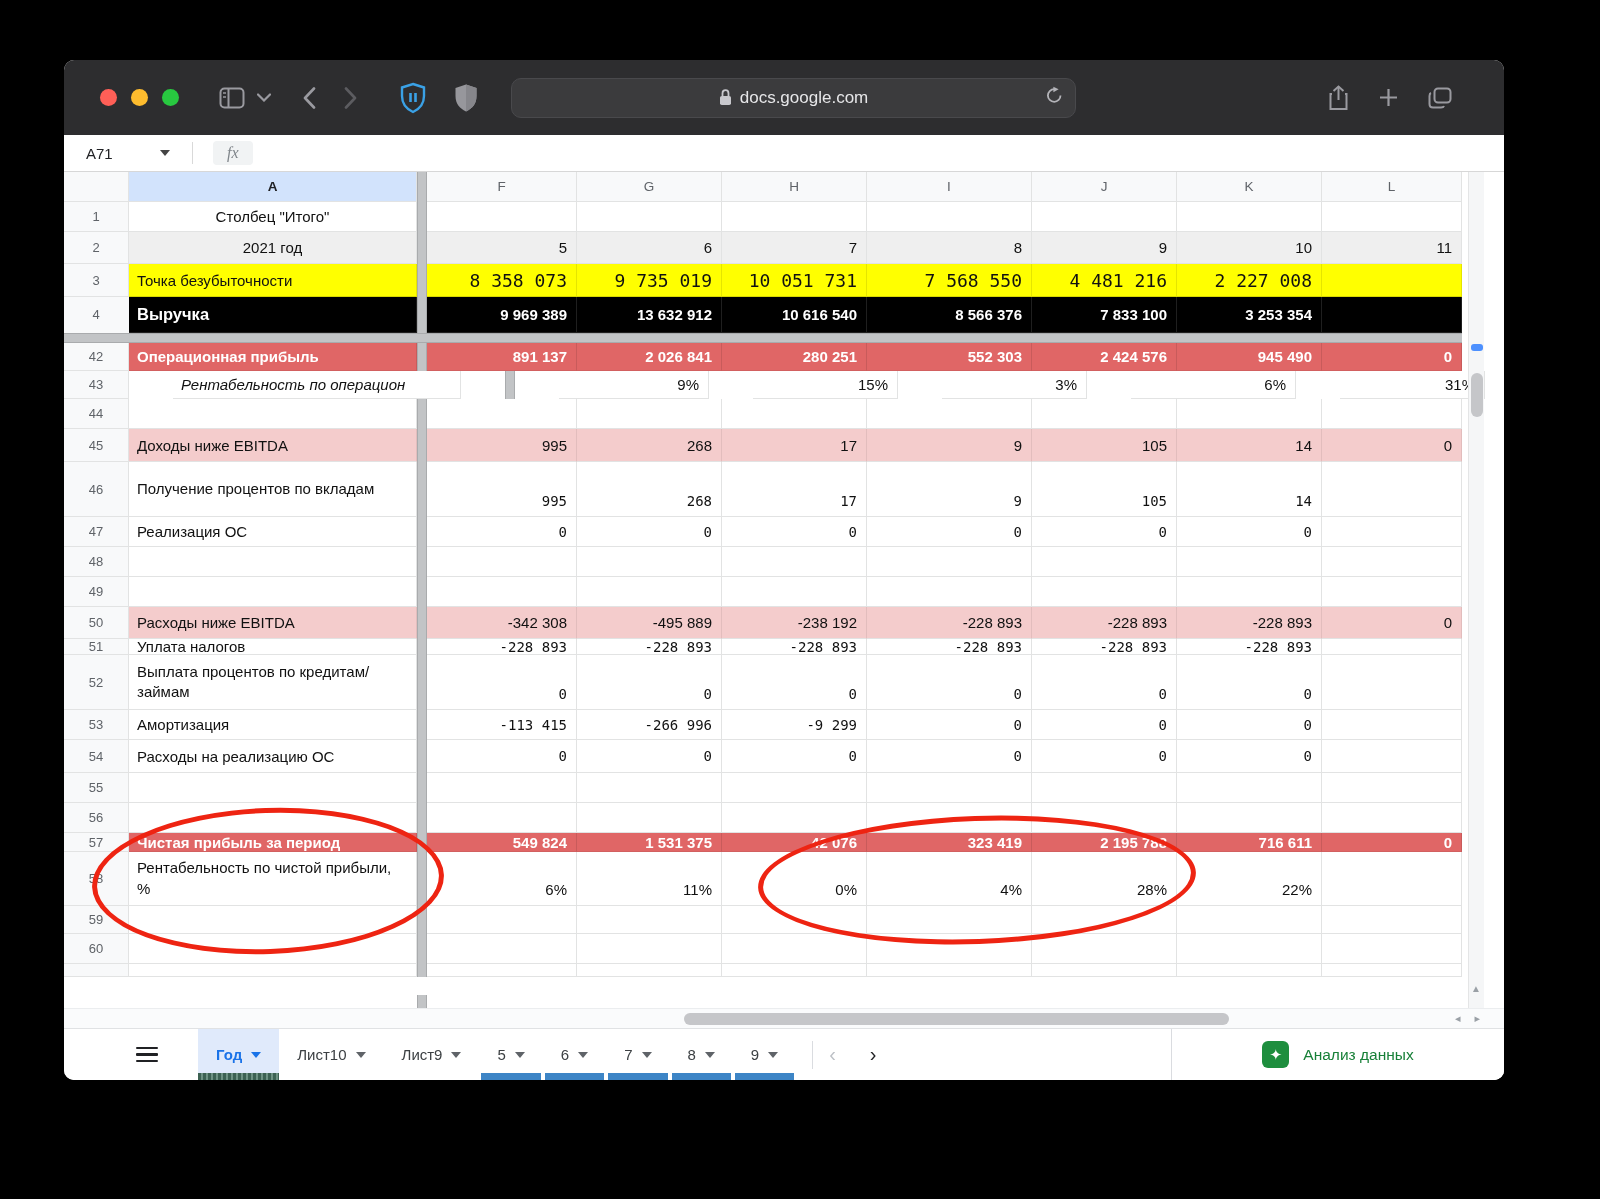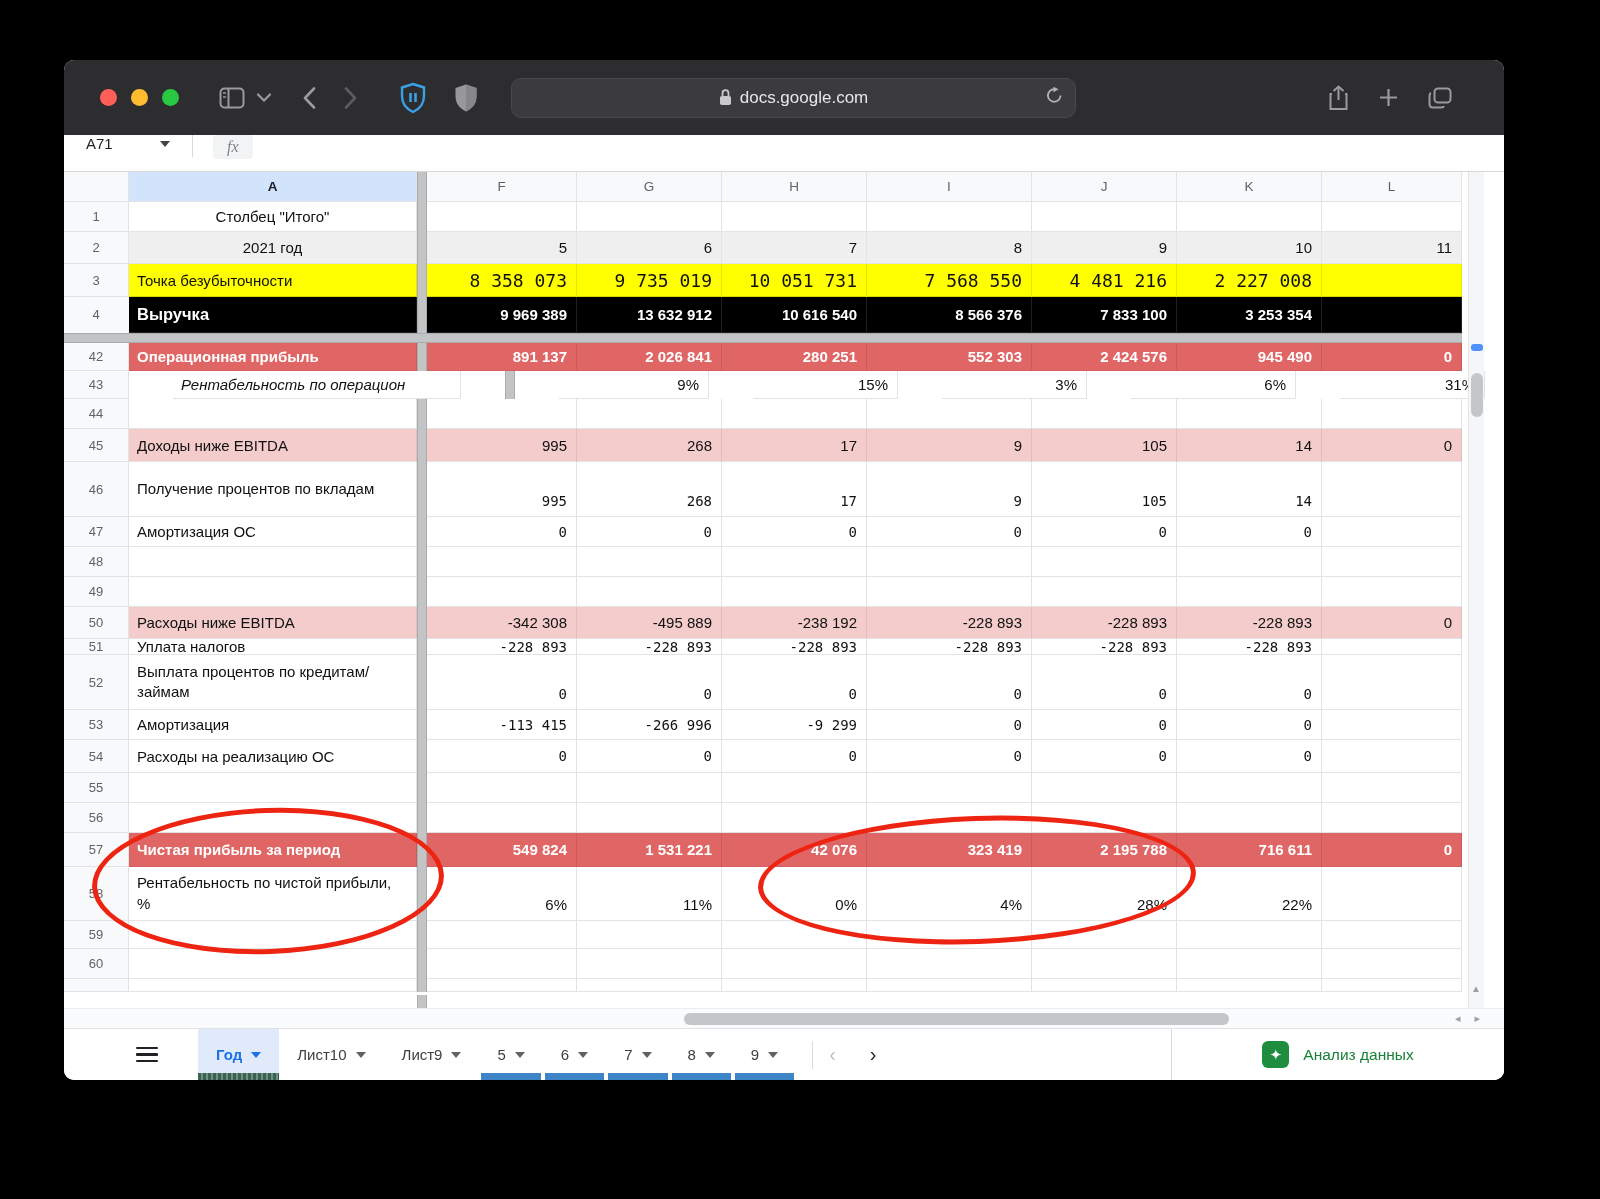--- a/index.html
+++ b/index.html
@@ -20,21 +20,21 @@
   .i-back{ margin-left:32px; } .i-fwd{ margin-left:28px; color:#5c5c60; }
   .i-shield-blue{ margin-left:42px; } .i-shield-gray{ margin-left:26px; }
   .urlbar { margin-left:32px; width:565px; height:40px; background:#3b3b3d; border:1px solid #49494c;
     border-radius:10px; display:flex; align-items:center; justify-content:center; gap:8px;
     color:#e6e6e8; font-size:17px; position:relative; }
   .urlbar .reload { position:absolute; right:12px; color:#b3b3b8; }
   .tb-right { position:absolute; right:52px; display:flex; gap:30px; align-items:center; }
 
   
   .formulabar { height:37px; background:#fff; border-bottom:1px solid #d7d7d7;
-    display:flex; align-items:flex-start;gap:8px; }
+    display:flex; align-items:center;gap:8px; }
   .namebox { width:120px; padding-left:22px; font-size:15px; color:#202124; display:flex; align-items:center; }
   .namebox .nb-arrow { margin-left:auto; margin-right:14px; width:0; height:0;
     border-left:5px solid transparent; border-right:5px solid transparent; border-top:6px solid #444; }
   .fb-div { width:1px; height:22px; background:#d9d9d9; margin:0 12px 0 0; }
   .fx { font-family:"Liberation Serif", serif; font-style:italic; font-size:16px; color:#80868b;
     background:#f1f3f4; padding:3px 14px; border-radius:4px; }
 
   
   .sheet { position:relative; height:856px; background:#fff; overflow:hidden;
     --cols:65px 288px 10px 150px 145px 145px 165px 145px 145px 140px; }
@@ -334,21 +334,21 @@
           <div class="cell val">995</div>
           <div class="cell val">268</div>
           <div class="cell val">17</div>
           <div class="cell val">9</div>
           <div class="cell val">105</div>
           <div class="cell val">14</div>
           <div class="cell val"></div>
         </div>
         <div class="grid-row row-plain mono" style="height: 30px;">
           <div class="cell rownum">47</div>
-          <div class="cell label">Амортизация ОС</div>
+          <div class="cell label">Реализация ОС</div>
           <div class="spacer"></div>
           <div class="cell val">0</div>
           <div class="cell val">0</div>
           <div class="cell val">0</div>
           <div class="cell val">0</div>
           <div class="cell val">0</div>
           <div class="cell val">0</div>
           <div class="cell val"></div>
         </div>
         <div class="grid-row row-plain" style="height: 30px;">
@@ -452,26 +452,26 @@
           <div class="cell label"></div>
           <div class="spacer"></div>
           <div class="cell val"></div>
           <div class="cell val"></div>
           <div class="cell val"></div>
           <div class="cell val"></div>
           <div class="cell val"></div>
           <div class="cell val"></div>
           <div class="cell val"></div>
         </div>
-        <div class="grid-row row-red" style="height: 34px; border-radius: 15px;">
+        <div class="grid-row row-red" style="height: 19px; border-radius: 15px;">
           <div class="cell rownum">57</div>
           <div class="cell label">Чистая прибыль за период</div>
           <div class="spacer"></div>
           <div class="cell val">549 824</div>
-          <div class="cell val">1 531 221</div>
+          <div class="cell val">1 531 375</div>
           <div class="cell val">42 076</div>
           <div class="cell val">323 419</div>
           <div class="cell val">2 195 788</div>
           <div class="cell val">716 611</div>
           <div class="cell val">0</div>
         </div>
         <div class="grid-row row-plain tall" style="height: 54px;">
           <div class="cell rownum">58</div>
           <div class="cell label">Рентабельность по чистой прибыли, %</div>
           <div class="spacer"></div>

